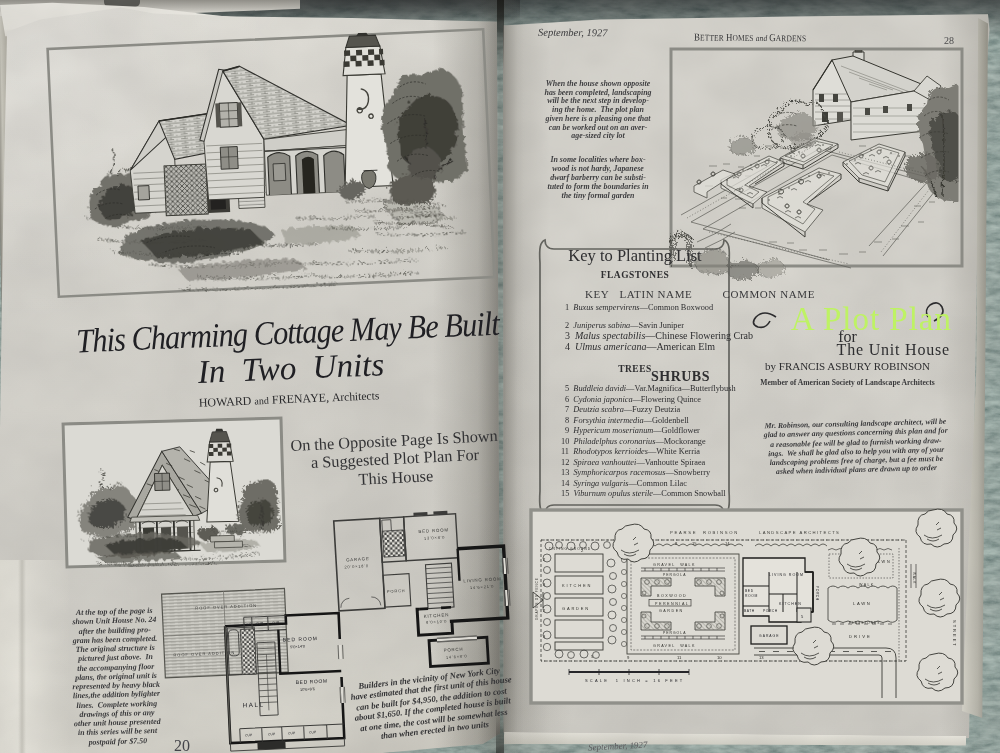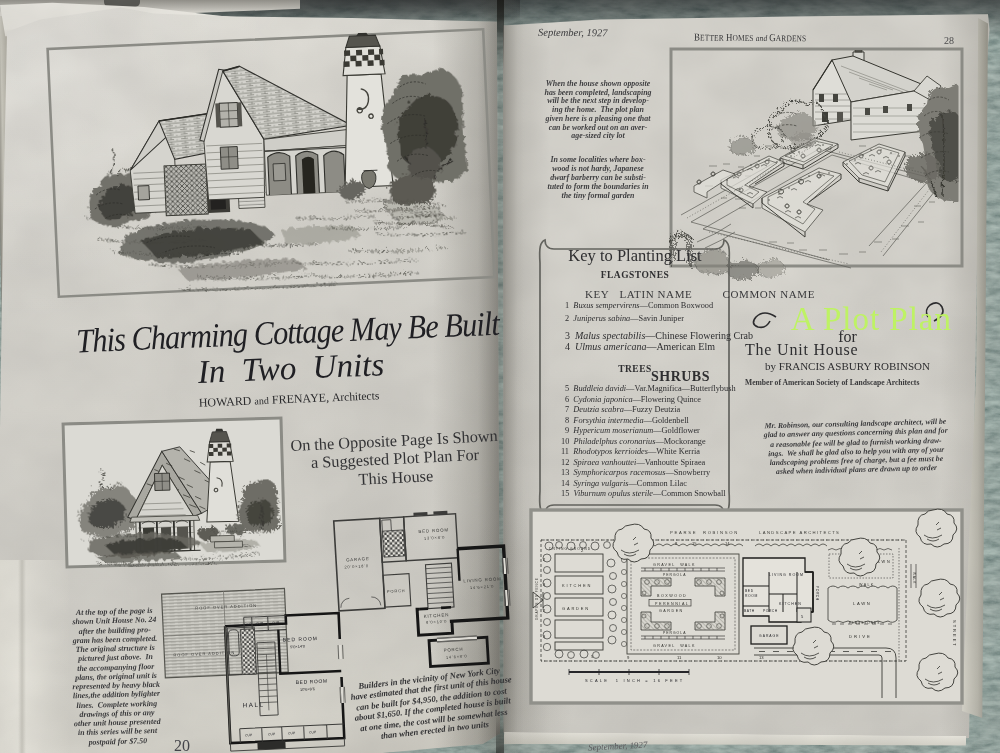--- a/index.html
+++ b/index.html
@@ -620,38 +620,38 @@
 <svg width="194" height="290" viewBox="0 0 194 290">
   <g id="keybox-border">
     <path d="M 16,19 H 177 C 184,19 186,14 186,10 C 191,12 192,18 191,33 V 261 C 192,276 191,282 186,284 C 186,280 184,275 177,275 H 16 C 9,275 7,280 7,284 C 2,282 1,276 2,261 V 33 C 1,18 2,12 7,10 C 7,14 9,19 16,19 Z" fill="none" stroke="#63635e" stroke-width="1.7"></path>
   </g>
 </svg>
 </div>
 
 <div class="txt" style="left:560px;top:246px;width:150px;text-align:center;font-size:16.5px;color:#2e2e30;">Key to Planting List</div>
 <div class="txt" style="left:560px;top:270px;width:150px;text-align:center;font-size:9.5px;font-weight:bold;letter-spacing:0.5px;color:#2e2e30;">FLAGSTONES</div>
 <div class="txt" style="left:553px;top:288px;font-size:11px;letter-spacing:0.6px;color:#39393b;padding-left:32px;">KEY&nbsp;&nbsp;&nbsp;LATIN&nbsp;NAME&nbsp;&nbsp;&nbsp;&nbsp;&nbsp;&nbsp;&nbsp;&nbsp;&nbsp;COMMON&nbsp;NAME</div>
-<div id="kl1" class="txt" style="left:561px;top:299px;font-size:8.3px;line-height:13px;color:#2e2e30;"><span style="padding-left:4px">1</span>&nbsp;&nbsp;<i>Buxus sempervirens</i>—Common Boxwood<br><span style="padding-left:4px">2</span>&nbsp;&nbsp;<i>Juniperus sabina</i>—Savin Juniper</div>
+<div id="kl1" class="txt" style="left:561px;top:299px;font-size:8.3px;line-height:18px;color:#2e2e30;"><span style="padding-left:4px">1</span>&nbsp;&nbsp;<i>Buxus sempervirens</i>—Common Boxwood<br><span style="padding-left:4px">2</span>&nbsp;&nbsp;<i>Juniperus sabina</i>—Savin Juniper</div>
 <div class="txt" style="left:560px;top:327px;width:150px;text-align:center;font-size:9.5px;font-weight:bold;letter-spacing:0.5px;color:#2e2e30;margin-top:37px;">TREES</div>
 <div id="kl2" class="txt" style="left:561px;top:330px;font-size:10px;line-height:11px;color:#2e2e30;"><span style="padding-left:4px">3</span>&nbsp;&nbsp;<i>Malus spectabilis</i>—Chinese Flowering Crab<br><span style="padding-left:4px">4</span>&nbsp;&nbsp;<i>Ulmus americana</i>—American Elm</div>
 <div class="txt" style="left:560px;top:369px;width:150px;text-align:right;font-size:14px;font-weight:bold;letter-spacing:0.5px;color:#2e2e30;">SHRUBS</div>
 <div id="kl3" class="txt" style="left:561px;top:384px;font-size:8.3px;line-height:10.55px;color:#2e2e30;"><span style="padding-left:4px">5</span>&nbsp;&nbsp;<i>Buddleia davidi</i>—Var.Magnifica—Butterflybush<br><span style="padding-left:4px">6</span>&nbsp;&nbsp;<i>Cydonia japonica</i>—Flowering Quince<br><span style="padding-left:4px">7</span>&nbsp;&nbsp;<i>Deutzia scabra</i>—Fuzzy Deutzia<br><span style="padding-left:4px">8</span>&nbsp;&nbsp;<i>Forsythia intermedia</i>—Goldenbell<br><span style="padding-left:4px">9</span>&nbsp;&nbsp;<i>Hypericum moserianum</i>—Goldflower<br>10&nbsp;&nbsp;<i>Philadelphus coronarius</i>—Mockorange<br>11&nbsp;&nbsp;<i>Rhodotypos kerrioides</i>—White Kerria<br>12&nbsp;&nbsp;<i>Spiraea vanhouttei</i>—Vanhoutte Spiraea<br>13&nbsp;&nbsp;<i>Symphoricarpos racemosus</i>—Snowberry<br>14&nbsp;&nbsp;<i>Syringa vulgaris</i>—Common Lilac<br>15&nbsp;&nbsp;<i>Viburnum opulus sterile</i>—Common Snowball</div>
 
 <svg class="abs" style="left:748px;top:299px" width="210" height="40" viewBox="0 0 210 40">
   <g fill="none" stroke="#2b2b2d" stroke-width="1.6">
     <path d="M28,18 q-12,-8 -20,0 q-6,7 2,10 q8,2 12,-6"></path>
     <path d="M186,22 q12,-6 8,-14 q-4,-7 -12,-2 q-6,5 -2,12"></path>
   </g>
 </svg>
 
 <div class="txt" style="left:747px;top:301px;width:205px;text-align:right;font-size:33px;letter-spacing:1px;color:#bef264;">A Plot Plan</div>
 <div class="txt" style="left:745px;top:328px;width:205px;text-align:center;font-size:16px;color:#2e2e30;">for</div>
-<div class="txt" style="left:745px;top:341px;width:205px;text-align:left;font-size:16px;letter-spacing:0.8px;color:#2e2e30;">The Unit House</div>
+<div class="txt" style="left:745px;top:341px;width:205px;text-align:right;font-size:16px;letter-spacing:0.8px;color:#2e2e30;">The Unit House</div>
 <div class="txt" style="left:745px;top:360px;width:205px;text-align:center;font-size:11px;color:#2e2e30;">by FRANCIS ASBURY ROBINSON</div>
-<div class="txt" style="left:745px;top:378px;width:205px;text-align:left;font-size:7.6px;font-weight:bold;color:#39393b;">Member of American Society of Landscape Architects</div>
+<div class="txt" style="left:745px;top:378px;width:205px;text-align:center;font-size:7.6px;font-weight:bold;color:#39393b;">Member of American Society of Landscape Architects</div>
 
 <div class="txt" style="left:761px;top:419px;width:190px;font-size:7.7px;line-height:9.3px;font-style:italic;font-weight:bold;text-align:center;transform:rotate(-1.4deg);color:#3a3a3c;">Mr. Robinson, our consulting landscape architect, will be<br>glad to answer any questions concerning this plan and for<br>a reasonable fee will be glad to furnish working draw-<br>ings.&nbsp; We shall be glad also to help you with any of your<br>landscaping problems free of charge, but a fee must be<br>asked when individual plans are drawn up to order</div>
 
 <div class="abs" style="left:529px;top:508px;width:437px;height:198px;">
 <svg width="437" height="198" viewBox="0 0 437 198">
   <rect x="2" y="2" width="431" height="193" fill="#dddbd4" stroke="#90908a" stroke-width="3.4"></rect>
   <defs>
     <pattern id="bedhatch" width="3" height="3" patternUnits="userSpaceOnUse" patternTransform="rotate(45)">
       <rect width="3" height="3" fill="#d7d5ce"></rect>
       <path d="M0,0 h3" stroke="#75746d" stroke-width="0.7"></path>

